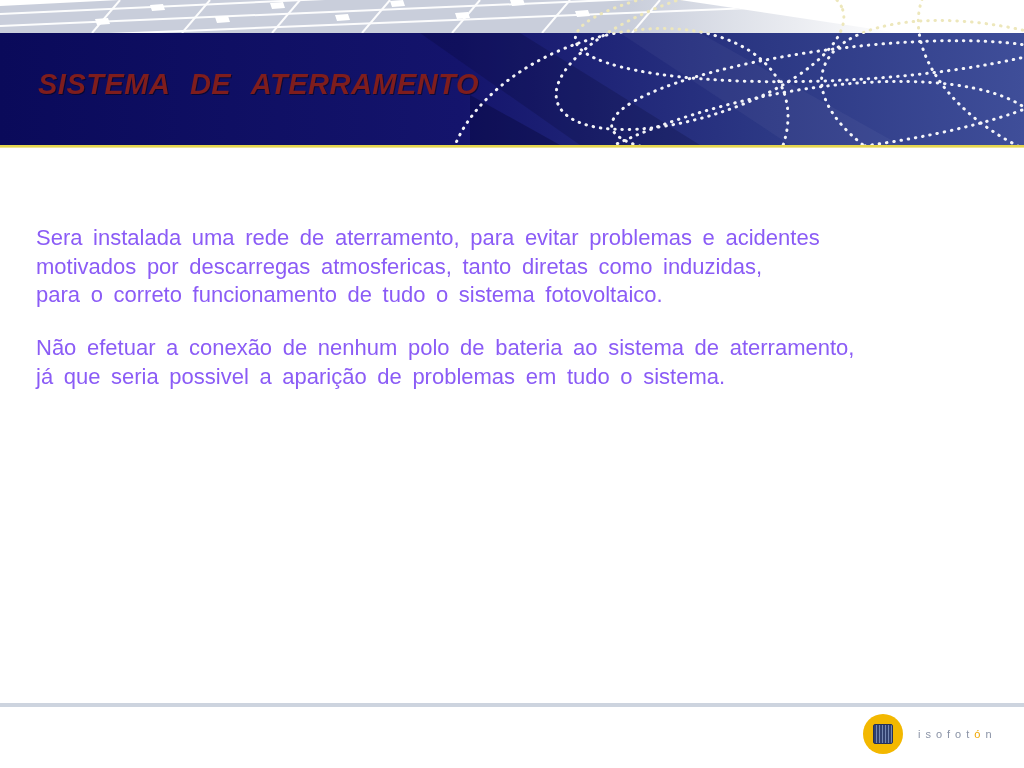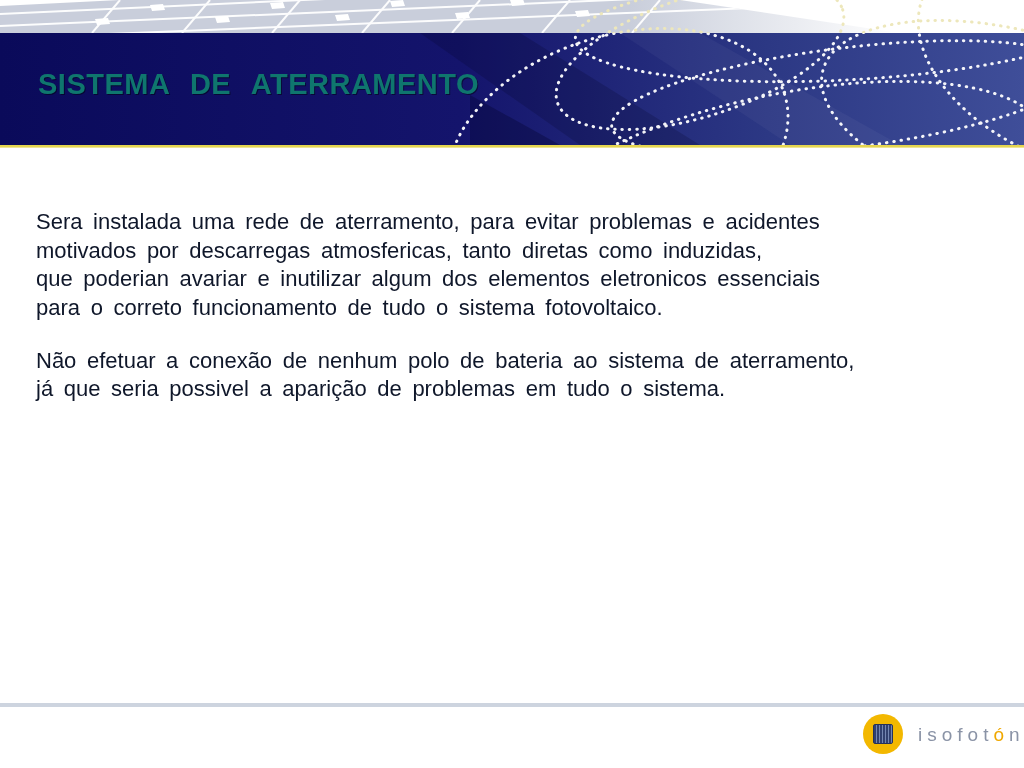--- a/index.html
+++ b/index.html
@@ -3,41 +3,42 @@
 <meta charset="utf-8">
 <style>
   html,body{margin:0;padding:0;background:#ffffff;}
   .slide{
     position:relative;width:1024px;height:768px;background:#ffffff;
     font-family:"Liberation Sans",sans-serif;overflow:hidden;
   }
   .header-svg{position:absolute;left:0;top:0;z-index:1;display:block;}
   .title{
     position:absolute;left:38px;top:68px;z-index:2;margin:0;
-    font-size:29px;font-weight:bold;color:#0f766e;
+    font-size:29px;font-weight:bold;color:#7f1d1d;
     letter-spacing:0.5px;word-spacing:12px;line-height:32px;
     text-shadow:1px 1px 0 rgba(0,0,0,0.45);
     white-space:nowrap;
+    font-style:italic;
   }
-  .body-text{position:absolute;left:36px;top:208px;width:975px;color:#0f172a;z-index:2;}
+  .body-text{position:absolute;left:36px;top:224px;width:975px;color:#8b5cf6;z-index:2;}
   .para{
     margin:0 0 24.5px 0;font-size:22px;line-height:28.5px;
     word-spacing:4.5px;white-space:nowrap;
   }
   .line{display:block;}
   .footer-rule{position:absolute;left:0;top:703px;width:1024px;height:4px;background:#CDD4DF;z-index:1;}
   .logo{position:absolute;left:863px;top:714px;width:161px;height:42px;z-index:2;}
   .logo-circle{position:absolute;left:0;top:0;width:40px;height:40px;border-radius:50%;background:#F3B800;}
   .logo-panel{
     position:absolute;left:10px;top:10px;width:20px;height:20px;box-sizing:border-box;
     background:repeating-linear-gradient(90deg,#31406F 0 1.5px,#7486B2 1.5px 3px);
     border:1px solid #25325C;border-radius:2px;
   }
   .logo-text{
-    position:absolute;left:55px;top:13px;font-size:19px;line-height:15px;
+    position:absolute;left:55px;top:13px;font-size:11px;line-height:15px;
     letter-spacing:5px;color:#8A93A6;white-space:nowrap;
   }
   .logo-accent{color:#F0A800;}
 </style>
 </head>
 <body>
 
 <div class="slide">
 
   <svg class="header-svg" width="1024" height="149" viewBox="0 0 1024 149">
@@ -119,21 +120,20 @@
 
     <rect x="0" y="145" width="1024" height="2.6" fill="#E5D54F"></rect>
   </svg>
 
   <h1 class="title">SISTEMA DE ATERRAMENTO</h1>
 
   <main class="body-text">
     <p class="para">
       <span class="line">Sera instalada uma rede de aterramento, para evitar problemas e acidentes</span>
       <span class="line">motivados por descarregas atmosfericas, tanto diretas como induzidas,</span>
-      <span class="line">que poderian avariar e inutilizar algum dos elementos eletronicos essenciais</span>
       <span class="line">para o correto funcionamento de tudo o sistema fotovoltaico.</span>
     </p>
     <p class="para">
     </p>
     <p class="para">
       <span class="line">Não efetuar a conexão de nenhum polo de bateria ao sistema de aterramento,</span>
       <span class="line">já que seria possivel a aparição de problemas em tudo o sistema.</span>
     </p>
   </main>
 

